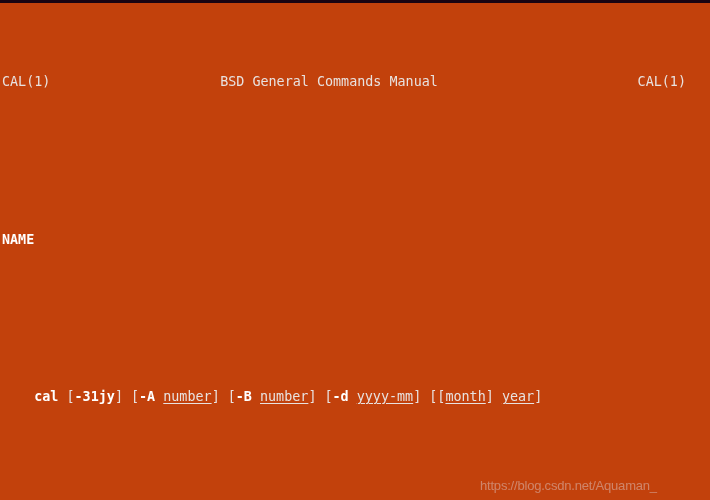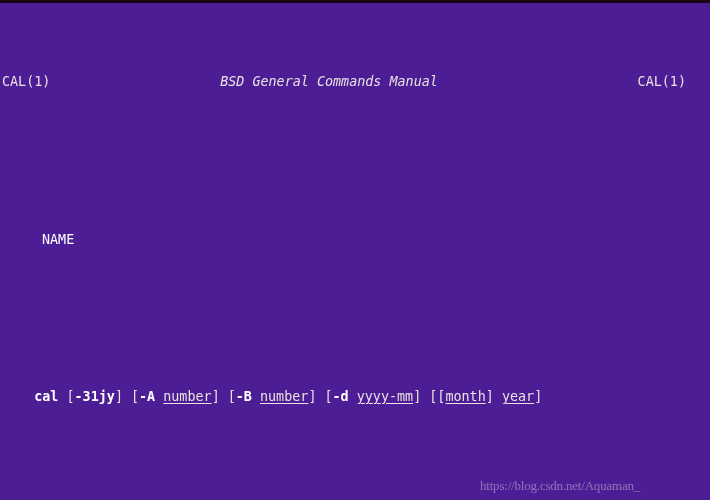--- a/index.html
+++ b/index.html
@@ -5,21 +5,21 @@
 <style>
   html, body {
     margin: 0;
     padding: 0;
     background: #2d0a22;
   }
   #terminal {
     position: relative;
     width: 710px;
     height: 500px;
-    background: #4c1d95;
+    background: #c2410c;
     overflow: hidden;
     font-family: "DejaVu Sans Mono", "Liberation Mono", monospace;
     font-size: 13.4px;
     line-height: 17.5px;
     color: #e8e2e0;
     box-sizing: border-box;
   }
   #top-strip {
     position: absolute;
     top: 0; left: 0;
@@ -44,27 +44,27 @@
   .blank { height: 17.5px; }
   .b { font-weight: bold; color: #ffffff; }
   .u { text-decoration: underline; text-underline-offset: 2px; }
   .hdr-line {
     display: flex;
     justify-content: space-between;
     height: 17.5px;
     padding: 0 24px 0 2px;
     white-space: pre;
   }
-  .hdr-center { margin-left: -30px; font-style: italic; }
-  .sect { font-weight: normal; color: #ffffff; margin-left: 40px; }
+  .hdr-center { margin-left: -30px; }
+  .sect { font-weight: bold; color: #ffffff; }
   #watermark {
     position: absolute;
     left: 480px;
     top: 477px;
-    font-family: Liberation Serif, serif;
+    font-family: Liberation Sans, sans-serif;
     font-size: 13px;
     color: rgba(225,215,220,0.45);
     letter-spacing: -0.2px;
     white-space: pre;
     pointer-events: none;
   }
 </style>
 </head>
 <body>
 

